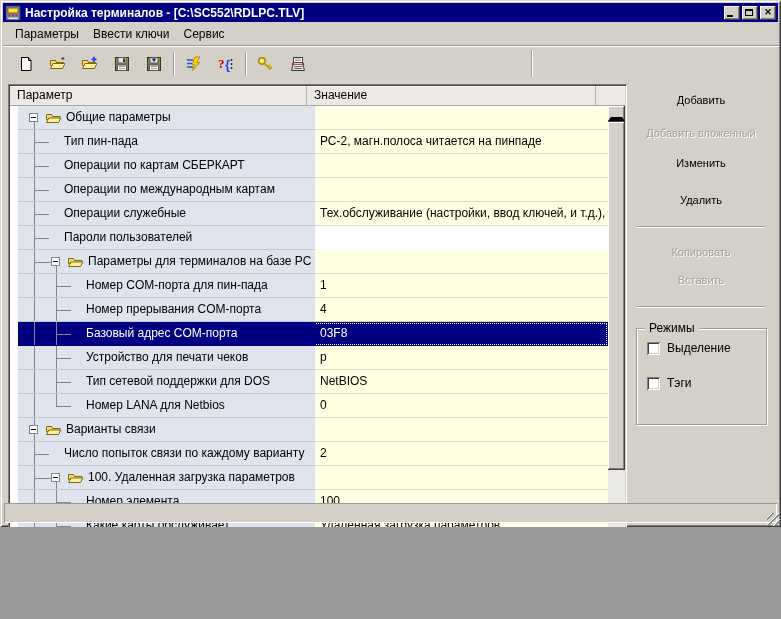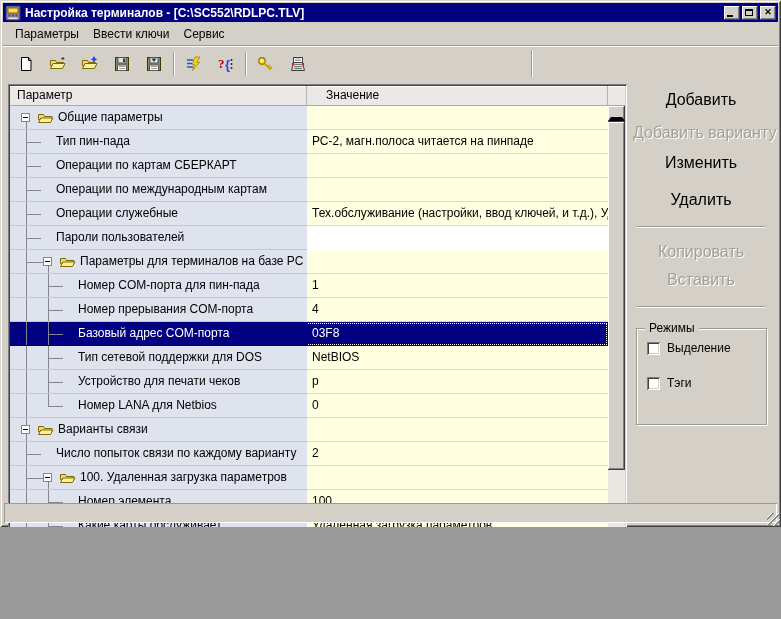--- a/index.html
+++ b/index.html
@@ -27,27 +27,27 @@
   
   #toolbar{position:absolute;left:3px;top:47px;right:3px;height:33px;display:flex;align-items:center;padding-left:10px;}
   .tool-btn{width:25px;height:25px;display:flex;align-items:center;justify-content:center;margin-right:7px;}
   .tool-sep{width:2px;height:24px;border-left:1px solid #9a9a94;border-right:1px solid #fff;margin:0 6px 0 0;}
   #toolbar-end-sep{position:absolute;left:531px;top:50px;height:27px;width:2px;border-left:1px solid #9a9a94;border-right:1px solid #fff;}
   
   #grid-panel{position:absolute;left:8px;top:84px;width:619px;height:499px;background:#fff;
     box-shadow: inset 1px 1px 0 #808080, inset -1px -1px 0 #fff, inset 2px 2px 0 #404040, inset -2px -2px 0 #d4d0c8;}
   #grid-inner{position:absolute;left:2px;top:2px;right:2px;bottom:2px;background:#fff;overflow:hidden;}
   #grid-header{position:absolute;left:0;top:0;right:0;height:20px;background:#eae9e5;display:flex;
-    box-shadow:inset 0 1px 0 #fff;border-bottom:1px solid #a8a8a2;gap:12px;}
+    box-shadow:inset 0 1px 0 #fff;border-bottom:1px solid #a8a8a2;}
   #grid-header .hc{line-height:19px;padding-left:7px;white-space:nowrap;overflow:hidden;}
   #hc-param{width:297px;border-right:1px solid #b4b4ae;}
   #hc-value{width:289px;border-right:1px solid #b4b4ae;}
   #rows-viewport{position:absolute;left:0;top:20px;right:17px;bottom:17px;overflow:hidden;background:#fff;}
   .grid-row{display:flex;height:24px;position:relative;}
-  .cell-param{width:297px;height:24px;background:#dee3ed;border-bottom:1px solid #c4c8d2;position:relative;overflow:hidden;}
+  .cell-param{width:297px;height:24px;background:#dee3ed;border-bottom:1px solid #c4c8d2;position:relative;overflow:hidden;margin-left:8px;}
   .cell-value{flex:1;height:24px;background:#ffffe1;border-bottom:1px solid #dbd8c8;line-height:23px;padding-left:5px;white-space:nowrap;overflow:hidden;}
   .grid-row.selected .cell-param,.grid-row.selected .cell-value{background:#000080;color:#fff;border-bottom-color:#000080;}
   .grid-row.selected{outline:1px dotted #fff;outline-offset:-2px;z-index:2;}
   .tl{position:absolute;background:#84868e;}
   .tl.v{width:1px;}
   .tl.h{height:1px;}
   .row-label{position:absolute;top:0;line-height:23px;white-space:nowrap;}
   .expbox{position:absolute;width:9px;height:9px;top:7px;background:#fff;border:1px solid #84868e;}
   .expbox b{display:block;width:5px;height:1px;background:#000;margin:3px auto 0 auto;}
   .fold{position:absolute;top:5px;}
@@ -67,21 +67,21 @@
   #hscroll .sb-thumb{left:16px;top:0;width:524px;height:17px;}
   #sb-corner{position:absolute;right:0;bottom:0;width:17px;height:17px;background:#d4d0c8;}
   .arr{width:0;height:0;border:3px solid transparent;}
   .arr.up{border-bottom:4px solid #000;margin-top:-3px;}
   .arr.down{border-top:4px solid #000;margin-bottom:-3px;}
   .arr.left{border-right:4px solid #000;margin-left:-3px;}
   .arr.right{border-left:4px solid #000;margin-right:-3px;}
   
   #side-panel{position:absolute;left:627px;top:84px;width:148px;height:499px;}
   .side-btn{position:absolute;left:6px;width:136px;height:22px;background:transparent;border:none;
-    font-family:"Liberation Sans",sans-serif;font-size:16px;color:#000;text-align:center;line-height:22px;white-space:nowrap;}
+    font-family:"Liberation Sans",sans-serif;font-size:11px;color:#000;text-align:center;line-height:22px;white-space:nowrap;}
   .side-btn.disabled{color:#a3a098;text-shadow:1px 1px 0 #fff;}
   .side-sep{position:absolute;left:10px;width:128px;height:2px;border-top:1px solid #9a9a94;border-bottom:1px solid #fff;}
   #modes-group{position:absolute;left:9px;top:244px;width:131px;height:97px;
     border:1px solid #9a9a94;box-shadow:1px 1px 0 #fff, inset 1px 1px 0 #fff;}
   #modes-title{position:absolute;left:8px;top:-8px;background:#d4d0c8;padding:0 4px;line-height:14px;}
   .mode-row{position:absolute;left:10px;height:14px;display:flex;align-items:center;}
   .chk{width:13px;height:13px;background:#fff;margin-right:7px;
     box-shadow: inset 1px 1px 0 #808080, inset -1px -1px 0 #fff, inset 2px 2px 0 #404040, inset -2px -2px 0 #d4d0c8;}
   
   #statusbar{position:absolute;left:4px;right:4px;bottom:4px;height:20px;background:#d4d0c8;
@@ -300,32 +300,32 @@
               <i class="tl h" style="left: 38px; top: 12px; width: 15px;"></i>
               <span class="row-label" style="left: 68px;">Базовый адрес COM-порта</span>
             </div>
             <div class="cell-value">03F8</div>
           </div>
           <div class="grid-row">
             <div class="cell-param">
               <i class="tl v" style="left: 16px; top: 0px; height: 24px;"></i>
               <i class="tl v" style="left: 38px; top: 0px; height: 24px;"></i>
               <i class="tl h" style="left: 38px; top: 12px; width: 15px;"></i>
+              <span class="row-label" style="left: 68px;">Устройство для печати чеков</span>
+            </div>
+            <div class="cell-value">p</div>
+          </div>
+          <div class="grid-row">
+            <div class="cell-param">
+              <i class="tl v" style="left: 16px; top: 0px; height: 24px;"></i>
+              <i class="tl v" style="left: 38px; top: 0px; height: 24px;"></i>
+              <i class="tl h" style="left: 38px; top: 12px; width: 15px;"></i>
               <span class="row-label" style="left: 68px;">Тип сетевой поддержки для DOS</span>
             </div>
             <div class="cell-value">NetBIOS</div>
-          </div>
-          <div class="grid-row">
-            <div class="cell-param">
-              <i class="tl v" style="left: 16px; top: 0px; height: 24px;"></i>
-              <i class="tl v" style="left: 38px; top: 0px; height: 24px;"></i>
-              <i class="tl h" style="left: 38px; top: 12px; width: 15px;"></i>
-              <span class="row-label" style="left: 68px;">Устройство для печати чеков</span>
-            </div>
-            <div class="cell-value">p</div>
           </div>
           <div class="grid-row">
             <div class="cell-param">
               <i class="tl v" style="left: 16px; top: 0px; height: 24px;"></i>
               <i class="tl v" style="left: 38px; top: 0px; height: 12px;"></i>
               <i class="tl h" style="left: 38px; top: 12px; width: 15px;"></i>
               <span class="row-label" style="left: 68px;">Номер LANA для Netbios</span>
             </div>
             <div class="cell-value">0</div>
           </div>
@@ -421,21 +421,21 @@
             <i class="arr right"></i>
           </span>
       </div>
       <div id="sb-corner"></div>
     </div>
   </div>
 
   <div id="side-panel">
     <div id="side-buttons">
         <div class="side-btn" style="top: 5px;">Добавить</div>
-        <div class="side-btn disabled" style="top: 38px;">Добавить варианту</div>
+        <div class="side-btn disabled" style="top: 38px;">Добавить вложенный</div>
         <div class="side-btn" style="top: 68px;">Изменить</div>
         <div class="side-btn" style="top: 105px;">Удалить</div>
         <div class="side-sep" style="top: 142px;"></div>
         <div class="side-btn disabled" style="top: 157px;">Копировать</div>
         <div class="side-btn disabled" style="top: 185px;">Вставить</div>
         <div class="side-sep" style="top: 222px;"></div>
       </div>
     <div id="modes-group">
       <span id="modes-title">Режимы</span>
       <div id="modes-list">

